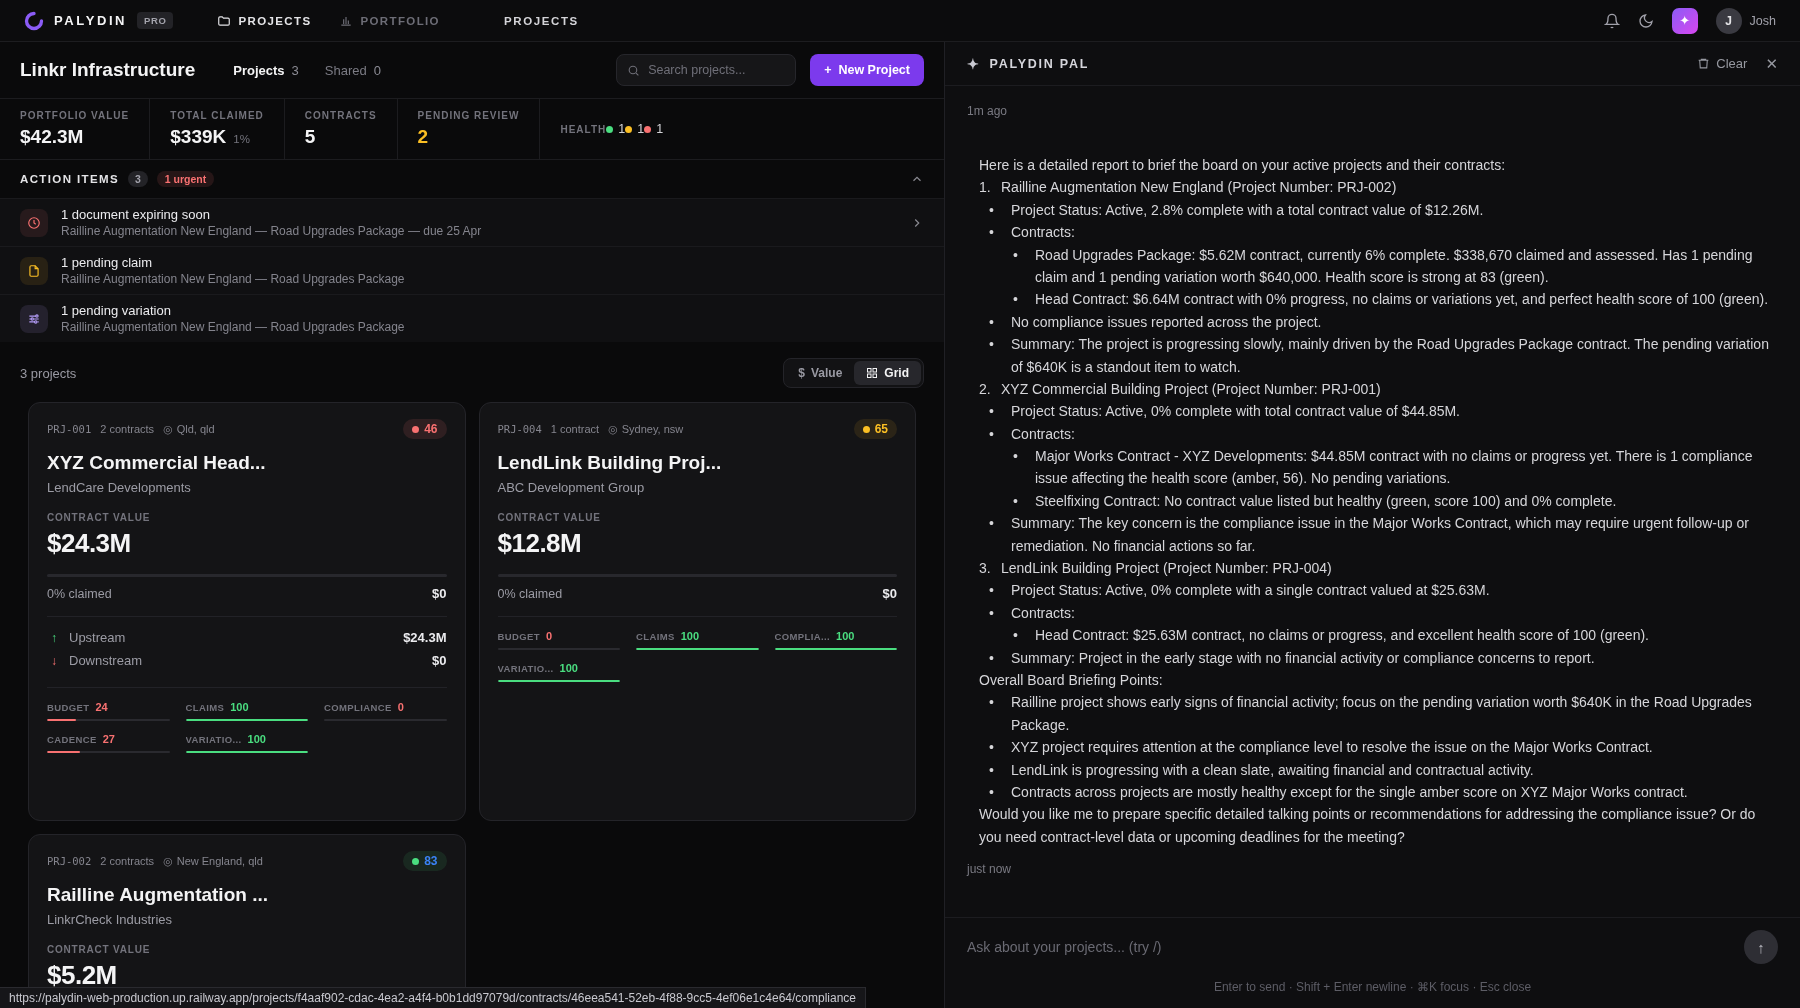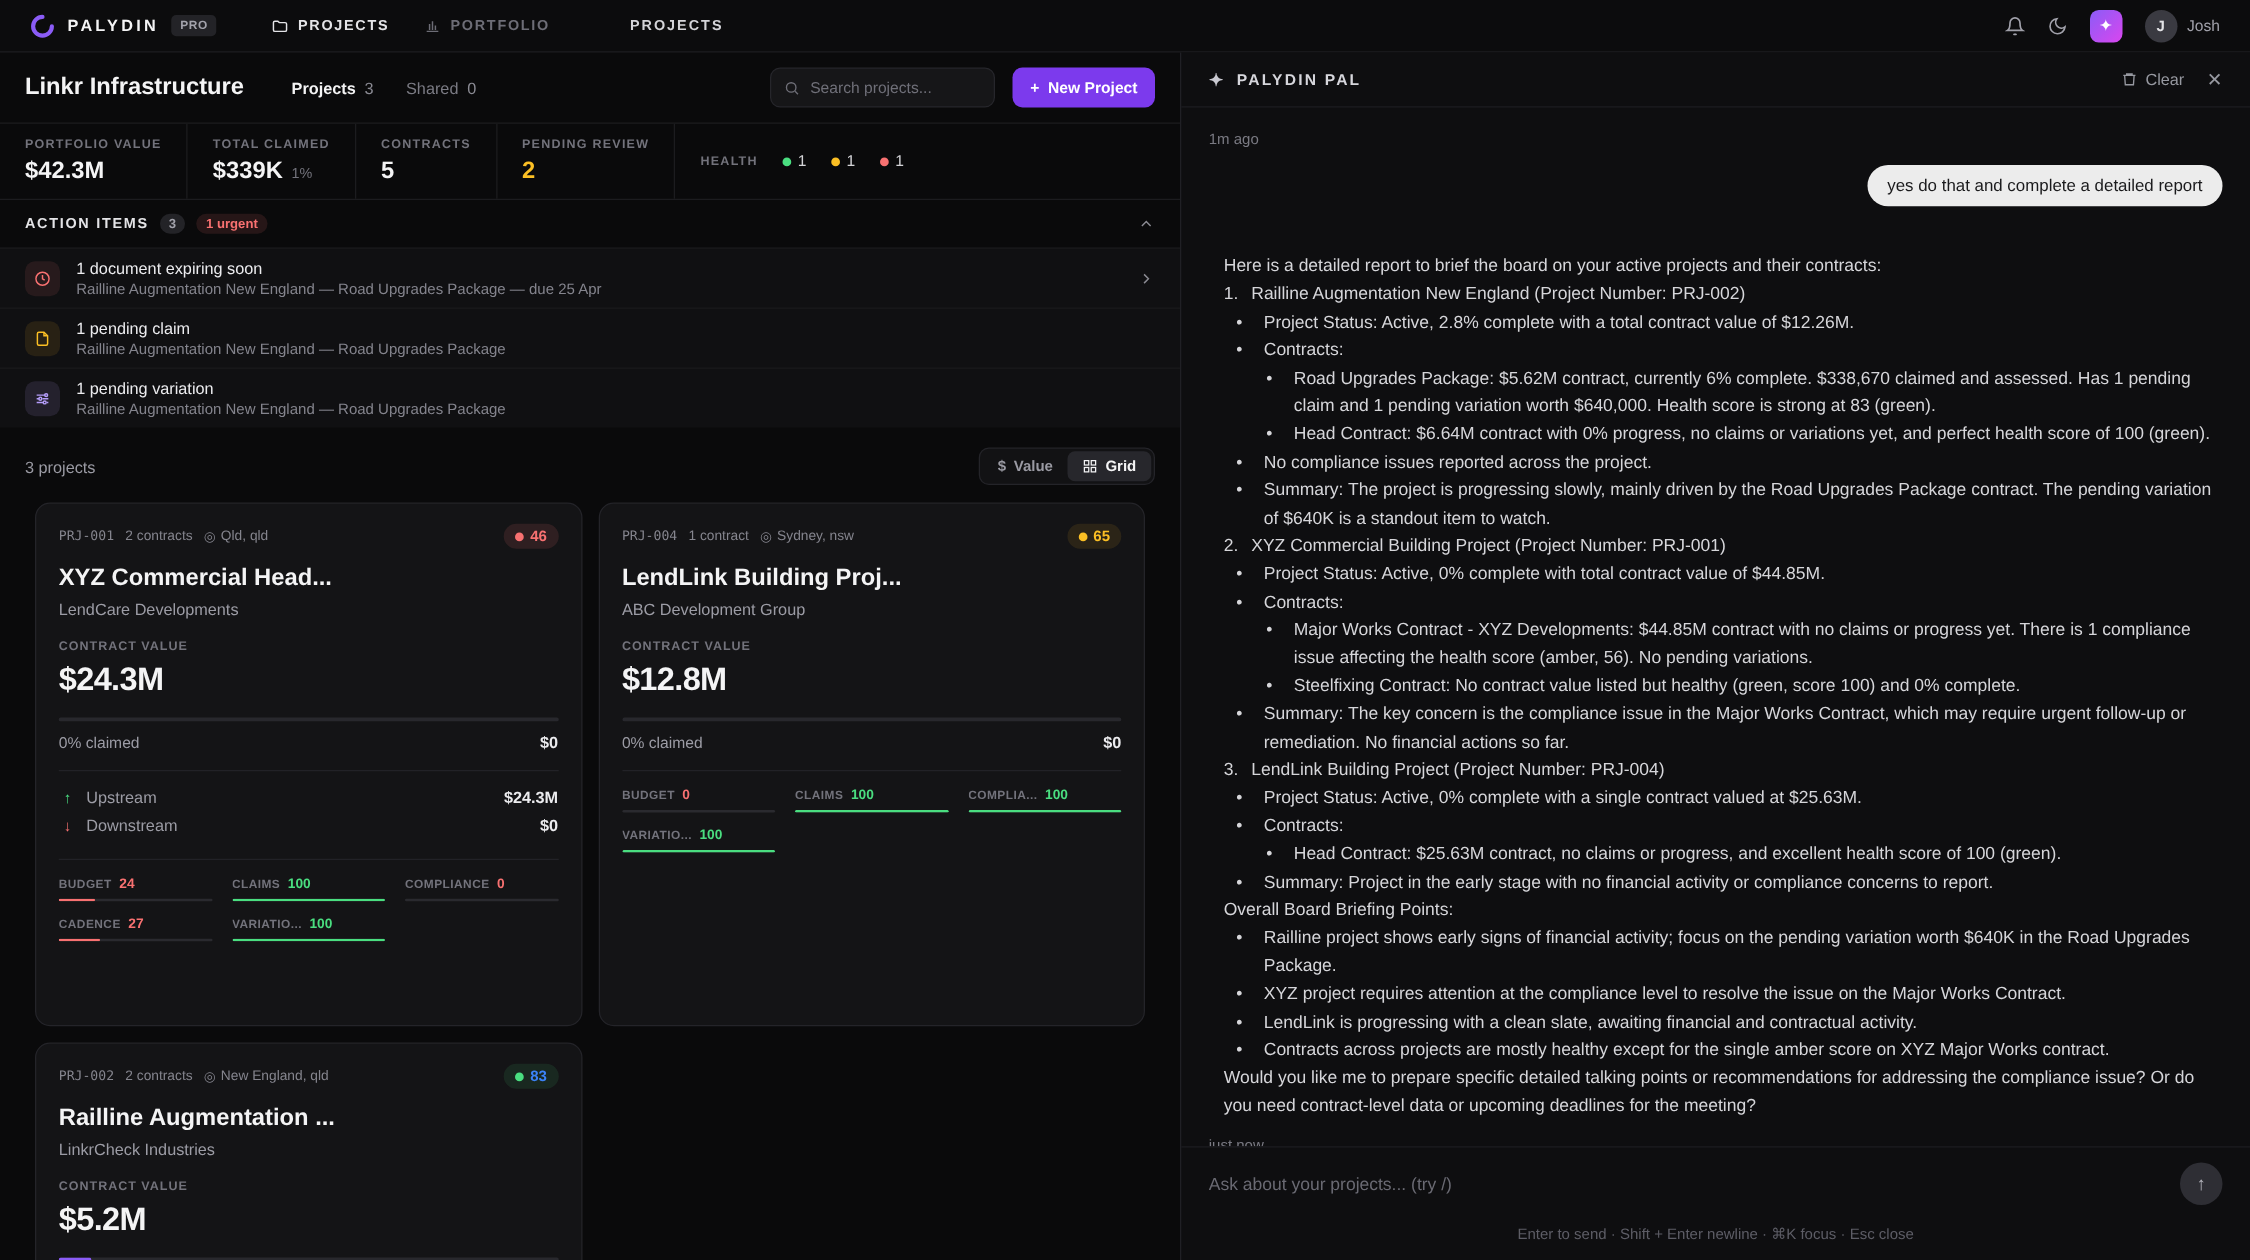--- a/index.html
+++ b/index.html
@@ -38,21 +38,21 @@
   .tab.inactive { color:#7b7b84; }
   .tab .count { color:#8b8b94; font-weight:400; }
   .search-box { margin-left:auto; display:flex; align-items:center; gap:8px; width:180px; height:32px; background:#161618; border:1px solid #26262b; border-radius:8px; padding:0 10px; }
   .search-box input { flex:1; background:none; border:none; outline:none; color:#e5e5e7; font-size:12.5px; font-family:inherit; width:100%; }
   .search-box input::placeholder { color:#6f6f78; }
   .btn-primary { margin-left:14px; height:32px; display:flex; align-items:center; gap:7px; background:#7c3aed; color:#fff; border:none; border-radius:8px; padding:0 14px; font-size:12.5px; font-weight:600; font-family:inherit; cursor:pointer; }
 
   
   .stats { display:flex; border-top:1px solid #1c1c1f; border-bottom:1px solid #1c1c1f; }
   .stat { padding:11px 20px; border-right:1px solid #1c1c1f; }
-  .stat:last-child { border-right:none; flex:1; display:flex; align-items:center; gap:20px; }
+  .stat:last-child { border-right:none; flex:1; display:flex; align-items:center; gap:0; }
   .stat-label { font-size:10px; font-weight:700; letter-spacing:.1em; color:#73737c; }
   .stat-value { margin-top:5px; font-size:19px; font-weight:600; color:#f4f4f5; display:flex; align-items:baseline; gap:7px; }
   .stat-suffix { font-size:11.5px; font-weight:400; color:#73737c; }
   .stat-value.amber { color:#fbbf24; }
   .hd-group { display:flex; align-items:center; gap:5px; font-size:12.5px; color:#d4d4d8; }
   .hdot { width:7px; height:7px; border-radius:50%; display:inline-block; }
   .hdot.g { background:#4ade80; } .hdot.a { background:#fbbf24; } .hdot.r { background:#f87171; }
 
   
   .ai-header { display:flex; align-items:center; gap:9px; padding:11px 20px; cursor:pointer; }
@@ -583,23 +583,20 @@
                 </svg>
               </span>
             <span>Clear</span>
           </button>
           <button class="close-btn">✕</button>
         </span>
       </div>
 
       <div class="chat-body">
         <div class="chat-time">1m ago</div>
-        <div class="bubble-row">
-          <div class="bubble-user">yes do that and complete a detailed report</div>
-        </div>
         <div class="assistant" id="assistant-lines">
             <div class="ln" style="padding-left: 0px;">
               <span class="tx">Here is a detailed report to brief the board on your active projects and their contracts:</span>
             </div>
             <div class="ln" style="padding-left: 0px;">
               <span class="mk">1.</span>
               <span class="tx">Railline Augmentation New England (Project Number: PRJ-002)</span>
             </div>
             <div class="ln" style="padding-left: 10px;">
               <span class="mk">•</span>
@@ -696,13 +693,14 @@
       </div>
 
       <div class="chat-inputbar">
         <input type="text" placeholder="Ask about your projects... (try /)" style="">
         <button class="send-btn"><span>↑</span></button>
       </div>
       <div class="chat-hint">Enter to send · Shift + Enter newline · ⌘K focus · Esc close</div>
     </aside>
   </div>
 
+  <div class="statusbar">https://palydin-web-production.up.railway.app/projects/f4aaf902-cdac-4ea2-a4f4-b0b1dd97079d/contracts/46eea541-52eb-4f88-9cc5-4ef06e1c4e64/compliance</div>
 </div>
 
 </body></html>

